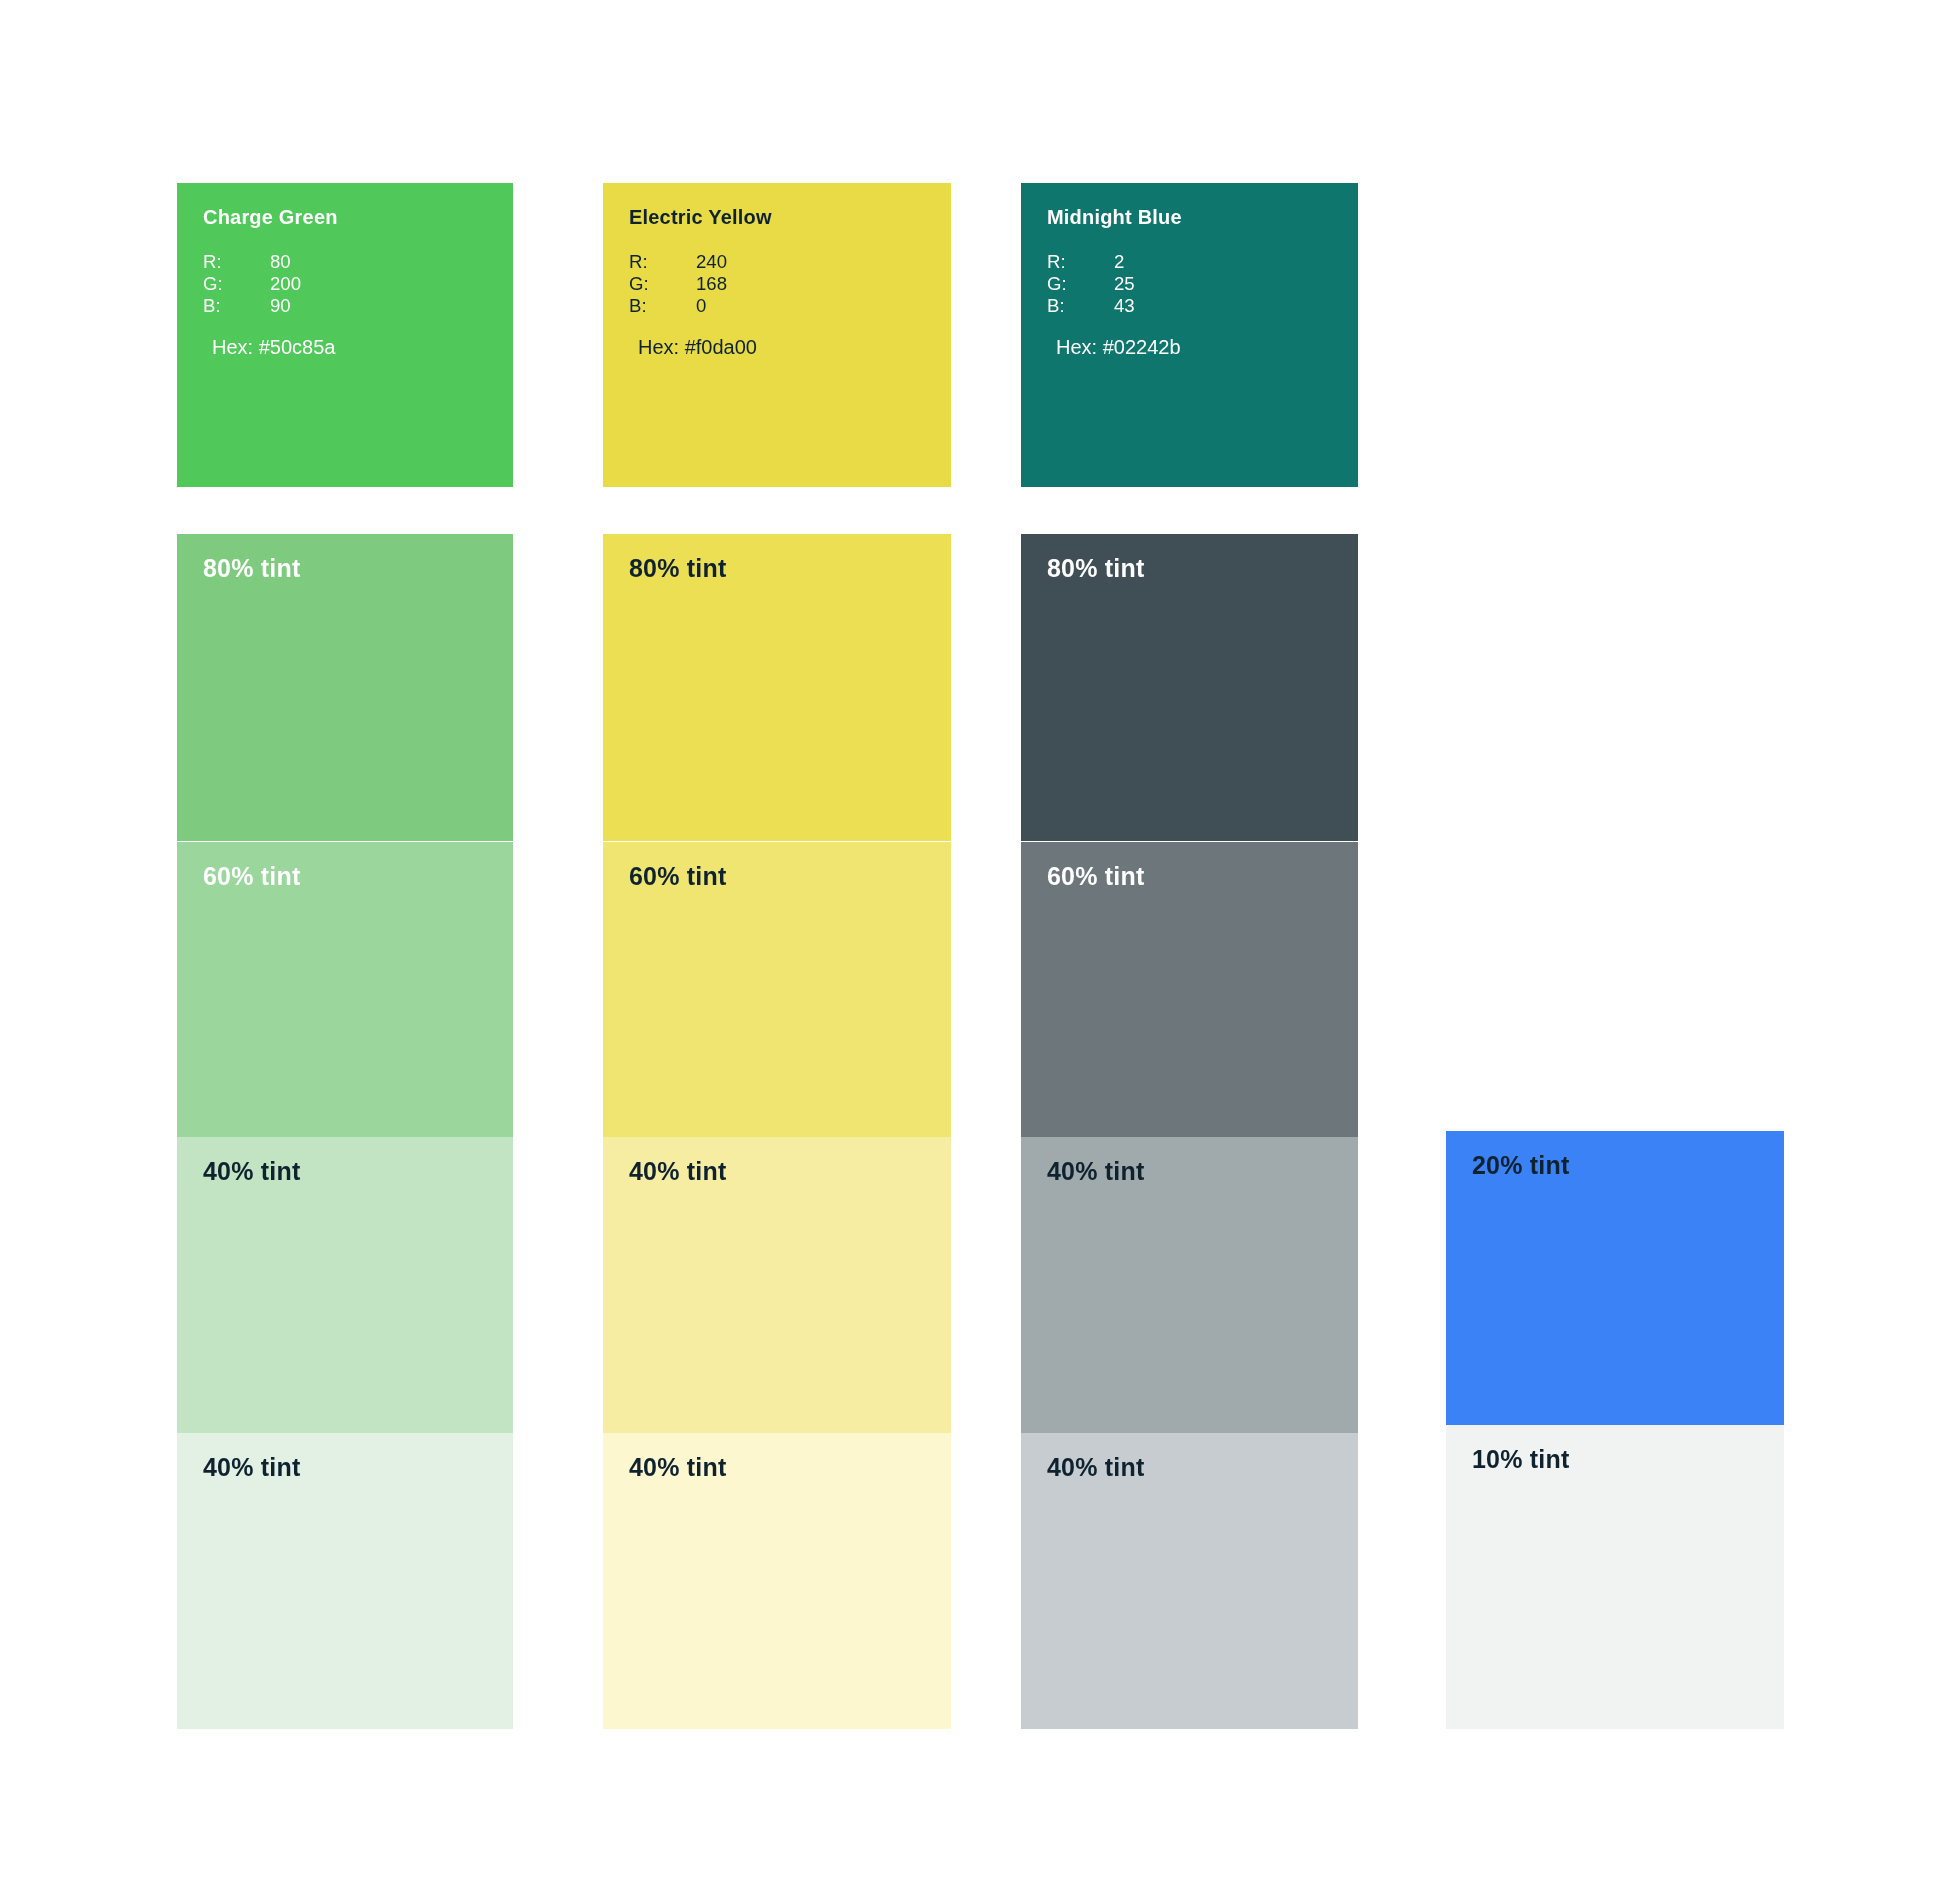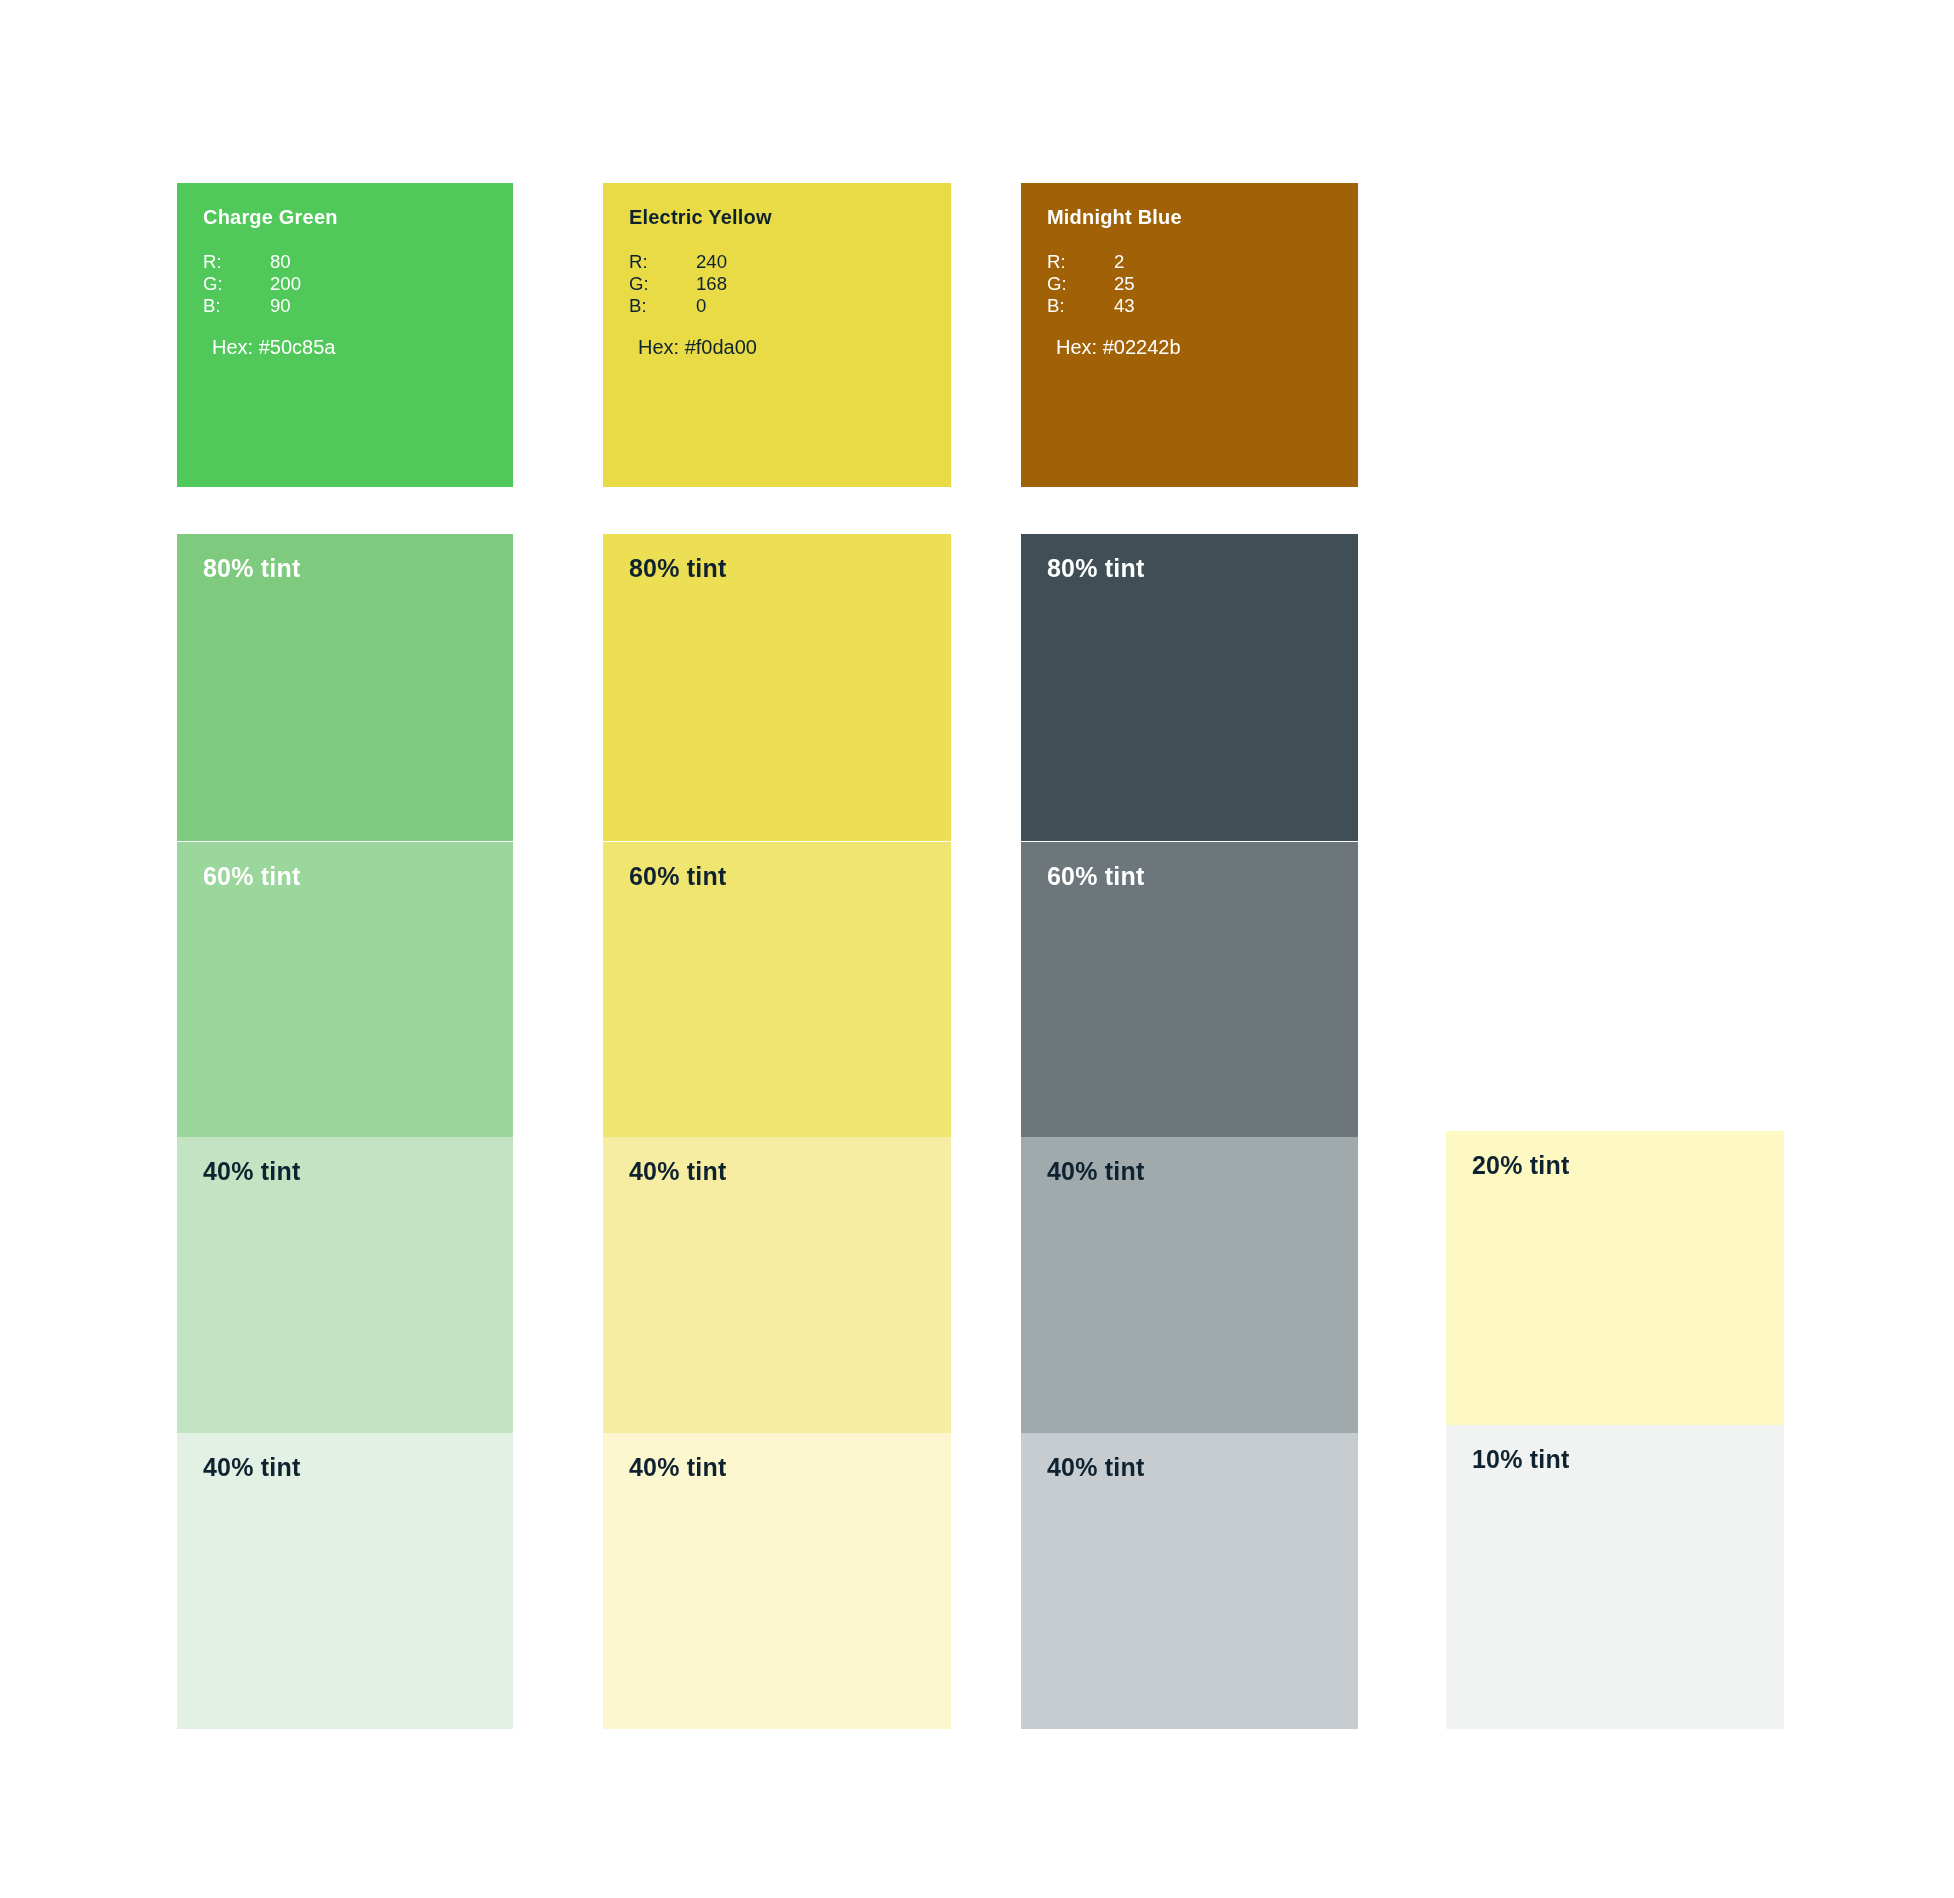--- a/index.html
+++ b/index.html
@@ -116,21 +116,21 @@
       <span class="rgb-row">
         <span class="rgb-key">G:</span><span class="rgb-val">168</span>
       </span>
       <span class="rgb-row">
         <span class="rgb-key">B:</span><span class="rgb-val">0</span>
       </span>
     </div>
     <div class="hex-line dark-text">Hex: #f0da00</div>
   </div>
 
-  <div class="tile primary-tile" id="tile-primary-2" style="left: 1021px; top: 183px; width: 337px; height: 304px; background: #a16207;">
+  <div class="tile primary-tile" id="tile-primary-2" style="left: 1021px; top: 183px; width: 337px; height: 304px; background: #0f766e;">
     <div class="swatch-name light-text">Midnight Blue</div>
     <div class="rgb-block light-text">
       <span class="rgb-row">
         <span class="rgb-key">R:</span><span class="rgb-val">2</span>
       </span>
       <span class="rgb-row">
         <span class="rgb-key">G:</span><span class="rgb-val">25</span>
       </span>
       <span class="rgb-row">
         <span class="rgb-key">B:</span><span class="rgb-val">43</span>
@@ -171,21 +171,21 @@
   <div class="tile" id="tile-tint-2-1" style="left: 1021px; top: 842px; width: 337px; height: 295px; background: rgb(109, 119, 123);">
     <div class="tile-label light-text">60% tint</div>
   </div>
   <div class="tile" id="tile-tint-2-2" style="left: 1021px; top: 1137px; width: 337px; height: 296px; background: rgb(160, 169, 171);">
     <div class="tile-label dark-text">40% tint</div>
   </div>
   <div class="tile" id="tile-tint-2-3" style="left: 1021px; top: 1433px; width: 337px; height: 296px; background: rgb(199, 204, 209);">
     <div class="tile-label dark-text">40% tint</div>
   </div>
 
-  <div class="tile" id="tile-tint-3-0" style="left: 1446px; top: 1131px; width: 338px; height: 294px; background: #fef9c3;">
+  <div class="tile" id="tile-tint-3-0" style="left: 1446px; top: 1131px; width: 338px; height: 294px; background: #3b82f6;">
     <div class="tile-label dark-text">20% tint</div>
   </div>
   <div class="tile" id="tile-tint-3-1" style="left: 1446px; top: 1425px; width: 338px; height: 304px; background: rgb(241, 243, 242); text-decoration: underline;">
     <div class="tile-label dark-text">10% tint</div>
   </div>
 
 </div>
 
 
 </body></html>

